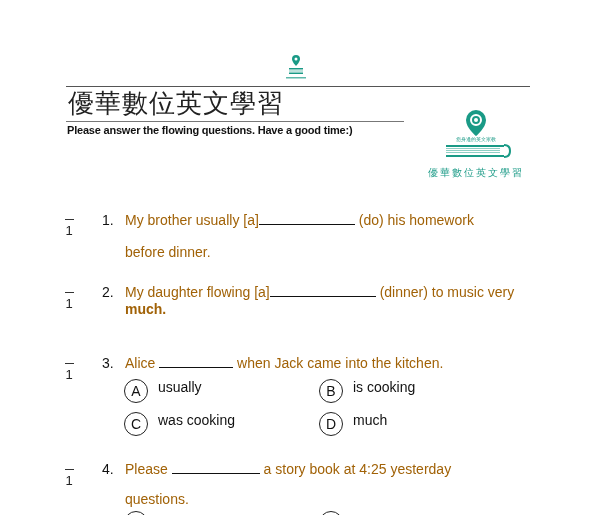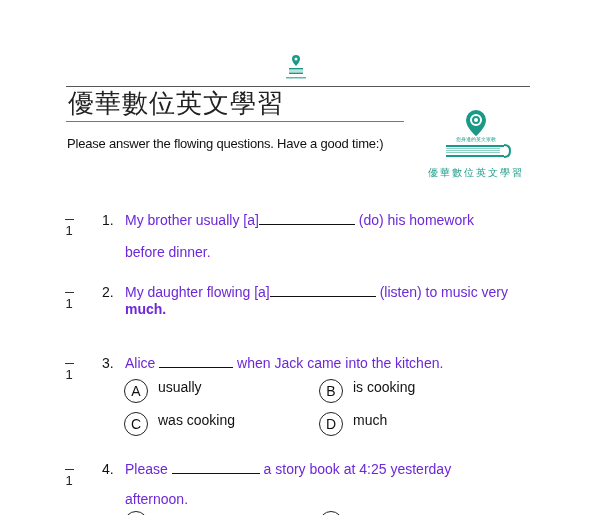--- a/index.html
+++ b/index.html
@@ -12,38 +12,38 @@
 
     
     .top-logo { left: 284px; top: 54px; width: 24px; height: 26px; }
 
     .header-rule { left: 66px; top: 86px; width: 464px; height: 1px; background: #555; }
     .title {
       left: 68px; top: 87px; font-family: "DejaVu Serif", serif; font-size: 26px;
       color: #222; letter-spacing: 1px; line-height: 32px; font-weight: normal;
     }
     .title-rule { left: 66px; top: 121px; width: 338px; height: 1px; background: #777; }
-    .subtitle { left: 67px; top: 136px; font-size: 13px; color: #111; letter-spacing: -0.2px; }
+    .subtitle { left: 67px; top: 124px; font-size: 11px; color: #111; letter-spacing: -0.2px; font-weight: bold; }
 
     
     .brand { left: 418px; top: 108px; width: 116px; height: 74px; }
     .brand-caption {
       position: absolute; left: 0; top: 58px; width: 116px; text-align: center;
       font-size: 10px; color: #1a9a86; letter-spacing: 2px; font-family: "DejaVu Sans", sans-serif;
     }
     .brand-small {
       position: absolute; left: 0; top: 28px; width: 116px; text-align: center;
       font-size: 5px; color: #1a9a86; font-family: "DejaVu Sans", sans-serif;
     }
 
     
     .score { width: 14px; text-align: center; font-size: 13px; color: #222; }
     .score .bar { display: block; width: 9px; height: 1px; background: #333; margin: 0 auto 3px auto; }
     .qnum { font-size: 14px; color: #111; }
-    .qline { font-size: 14px; color: #6d28d9; white-space: nowrap; }
+    .qline { font-size: 14px; color: #a16207; white-space: nowrap; }
     .blank { display: inline-block; border-bottom: 1px solid #111; height: 12px; vertical-align: baseline; }
 
     .opt { display: flex; align-items: center; font-size: 14px; }
     .opt-circle {
       width: 24px; height: 24px; border: 1px solid #222; border-radius: 50%;
       display: flex; align-items: center; justify-content: center; font-size: 14px;
       margin-right: 10px; box-sizing: border-box; background: #fff;
     }
     .opt-text { margin-top: -8px; }
     .partial-circle {
@@ -94,21 +94,21 @@
   <span>My brother usually [a]</span><span class="blank" style="width:96px"></span><span> (do) his homework</span>
 </div>
 <div class="abs qline" style="left:125px; top:244px;text-align:center;">before dinner.</div>
 
 <div class="abs score" style="left:62px; top:292px;">
   <span class="bar"></span>
   <span>1</span>
 </div>
 <div class="abs qnum" style="left:102px; top:284px;">2.</div>
 <div class="abs qline" style="left:125px; top:284px;">
-  <span>My daughter flowing [a]</span><span class="blank" style="width:106px"></span><span> (listen) to music very</span>
+  <span>My daughter flowing [a]</span><span class="blank" style="width:106px"></span><span> (dinner) to music very</span>
 </div>
 <div class="abs qline" style="left:125px; top:301px;font-weight:bold;">much.</div>
 
 <div class="abs score" style="left:62px; top:363px;">
   <span class="bar"></span>
   <span>1</span>
 </div>
 <div class="abs qnum" style="left:102px; top:355px;">3.</div>
 <div class="abs qline" style="left:125px; top:355px;text-align:center;">
   <span>Alice </span><span class="blank" style="width:74px"></span><span> when Jack came into the kitchen.</span>
@@ -132,16 +132,16 @@
 </div>
 
 <div class="abs score" style="left:62px; top:469px;">
   <span class="bar"></span>
   <span>1</span>
 </div>
 <div class="abs qnum" style="left:102px; top:461px;">4.</div>
 <div class="abs qline" style="left:125px; top:461px;">
   <span>Please </span><span class="blank" style="width:88px"></span><span> a story book at 4:25 yesterday</span>
 </div>
-<div class="abs qline" style="left:125px; top:491px;">afternoon.</div>
+<div class="abs qline" style="left:125px; top:491px;">questions.</div>
 
 <div class="abs partial-circle" style="left:124px; top:511px;"></div>
 <div class="abs partial-circle" style="left:319px; top:511px;"></div>
 
 </body></html>

